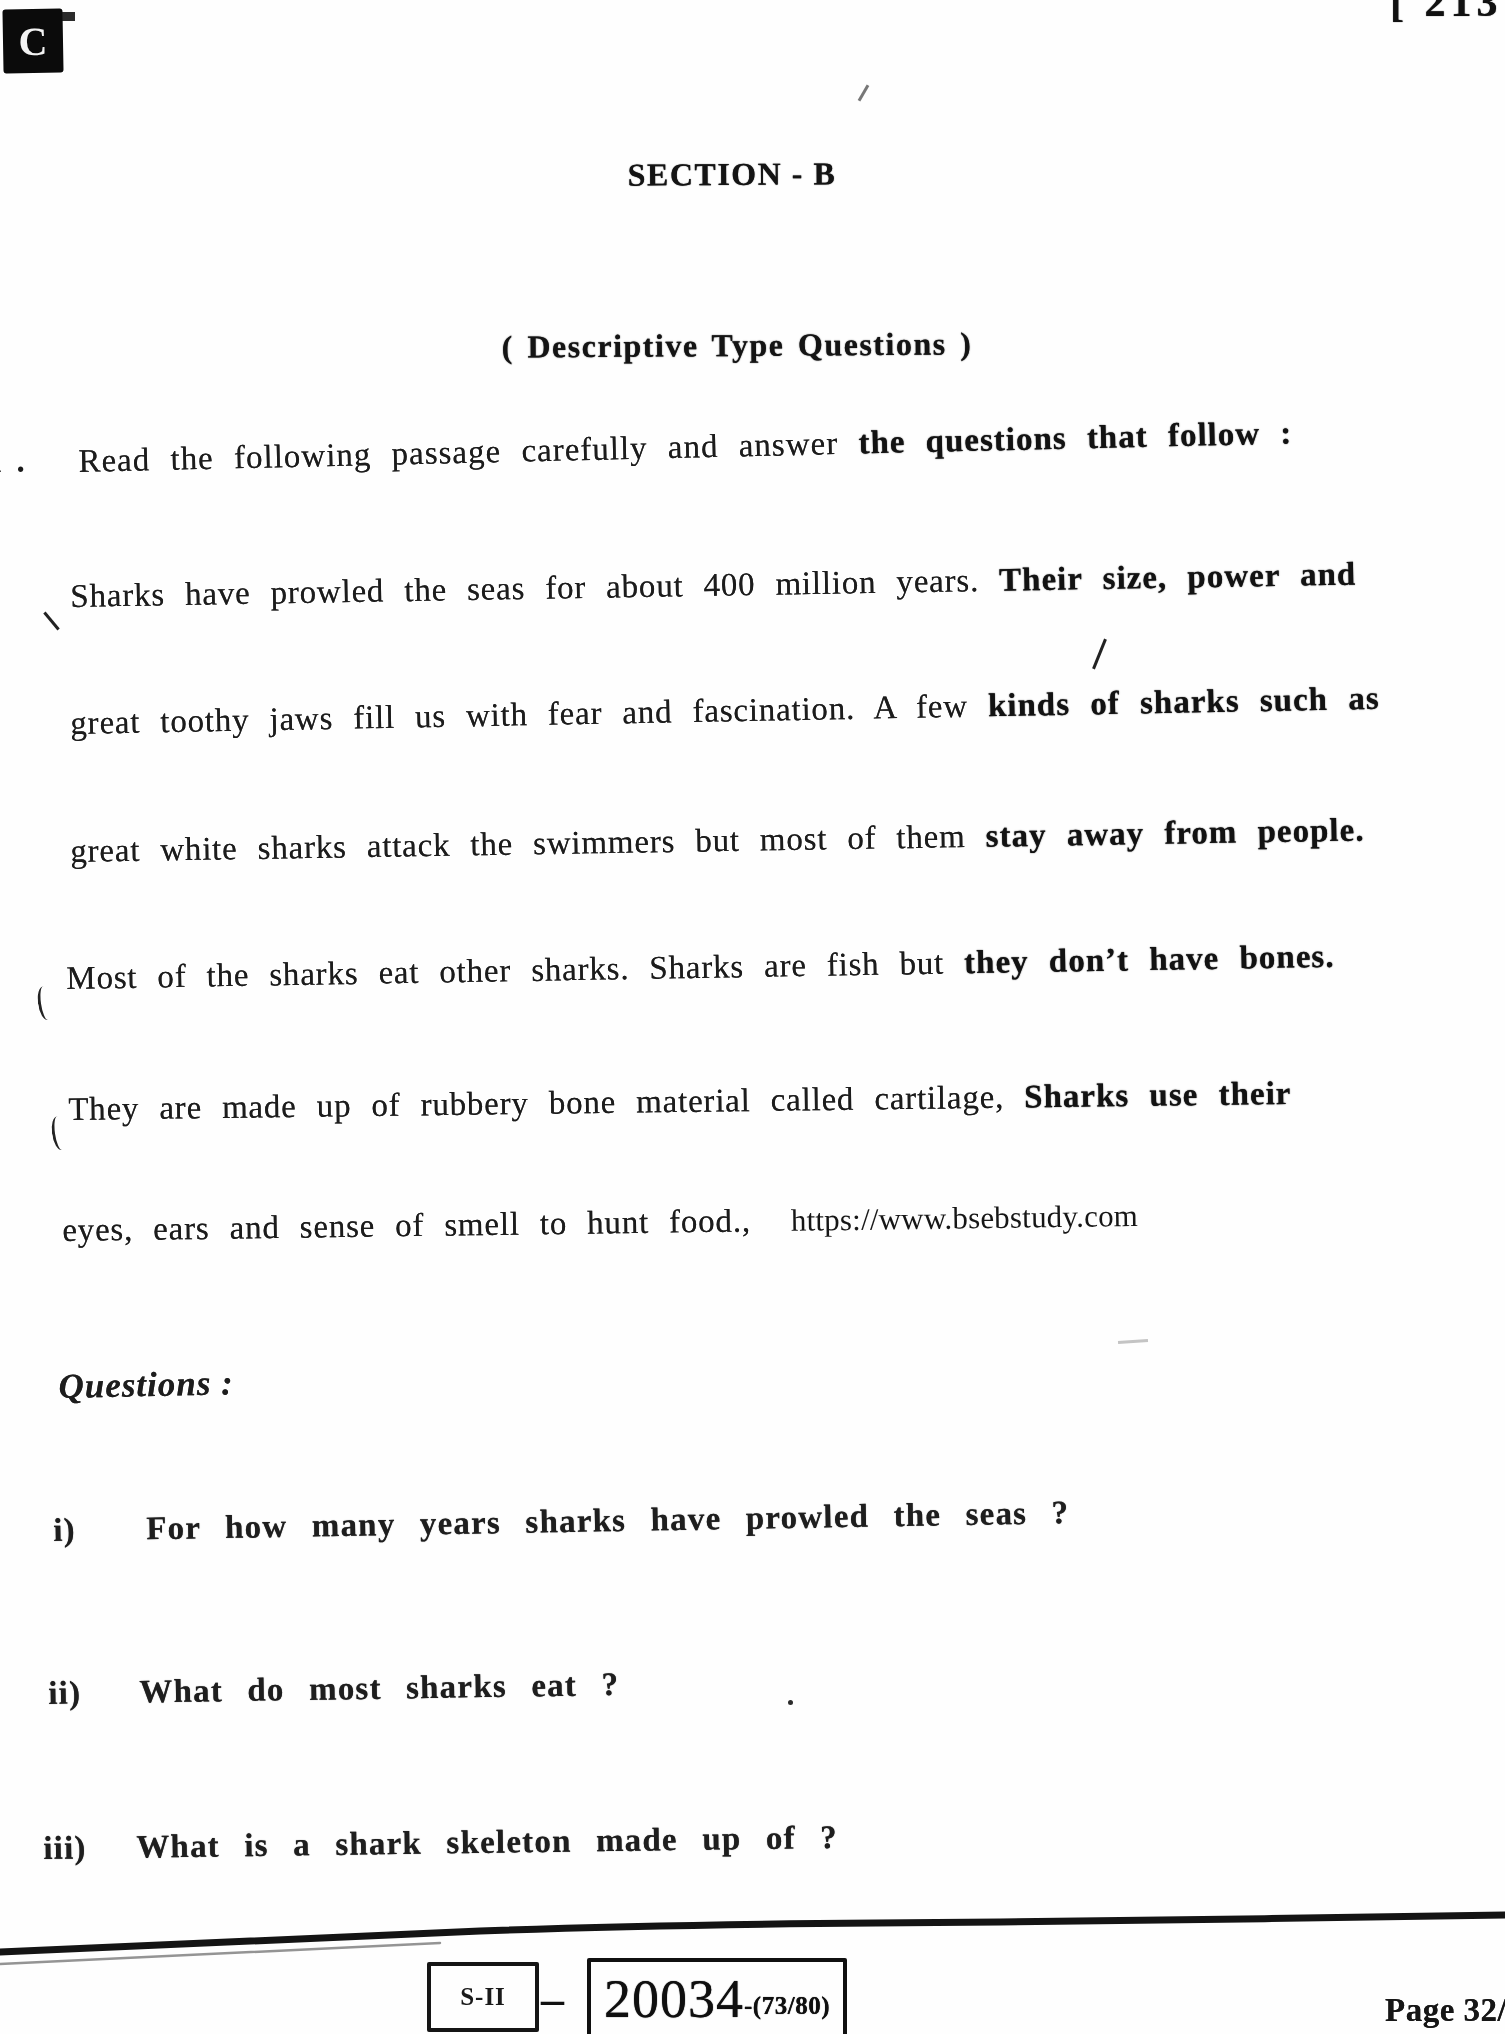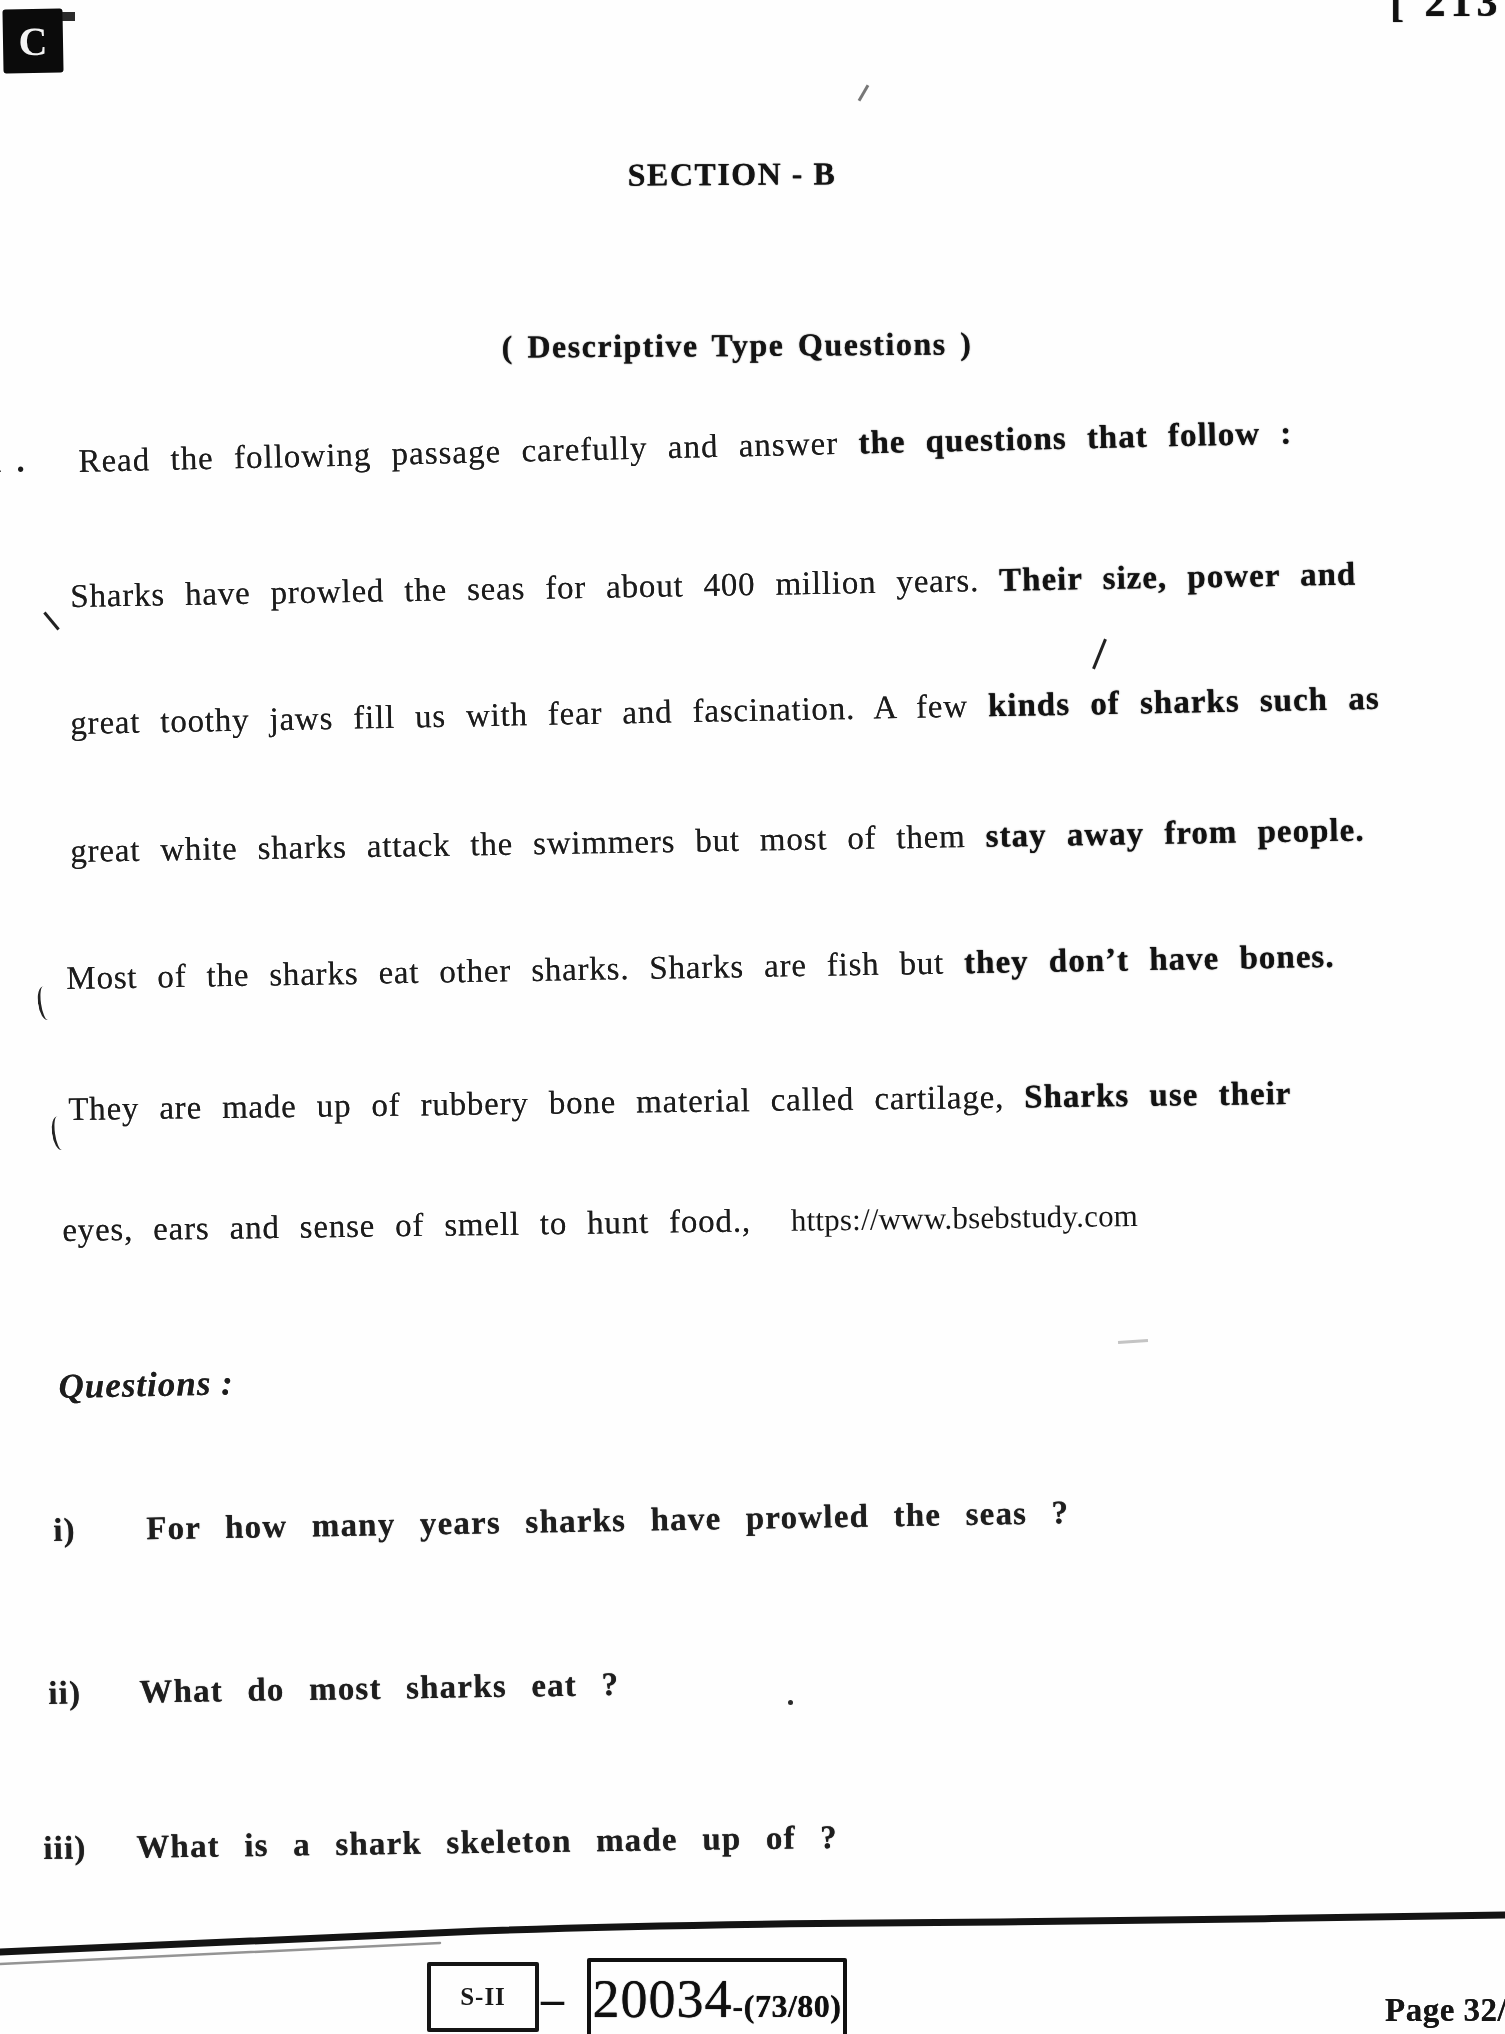--- a/index.html
+++ b/index.html
@@ -82,21 +82,21 @@
     position:absolute;left:541px;top:1972px;
     font-weight:700;font-size:46px;color:#111;
   }
   .code-box{
     position:absolute;left:587px;top:1958px;width:252px;height:74px;
     border:4px solid #101010;border-radius:2px;background:#fefefe;
     display:flex;align-items:center;justify-content:center;
     color:#0f0f0f;
   }
   .code-main{font-weight:400;font-size:54px;letter-spacing:1px;text-shadow:0 0 1px #000;}
-  .code-suffix{font-weight:700;font-size:32px;letter-spacing:.5px;margin-top:14px;text-shadow:0 0 .8px #000;}
+  .code-suffix{font-weight:700;font-size:25px;letter-spacing:.5px;margin-top:14px;text-shadow:0 0 .8px #000;}
   .page-label{
     position:absolute;left:1348px;top:1992px;white-space:nowrap;
     font-weight:700;font-size:33px;letter-spacing:.5px;color:#161616;
     text-shadow:0 0 .6px rgba(0,0,0,.8);
     margin-left:37px;
   }
   
   .art{position:absolute;}
   .a-tick{left:862px;top:84px;width:3px;height:18px;background:#4a4a4a;opacity:.75;transform:rotate(30deg);}
   .a-slash{left:1098px;top:638px;width:3px;height:32px;background:#222;transform:rotate(22deg);}

